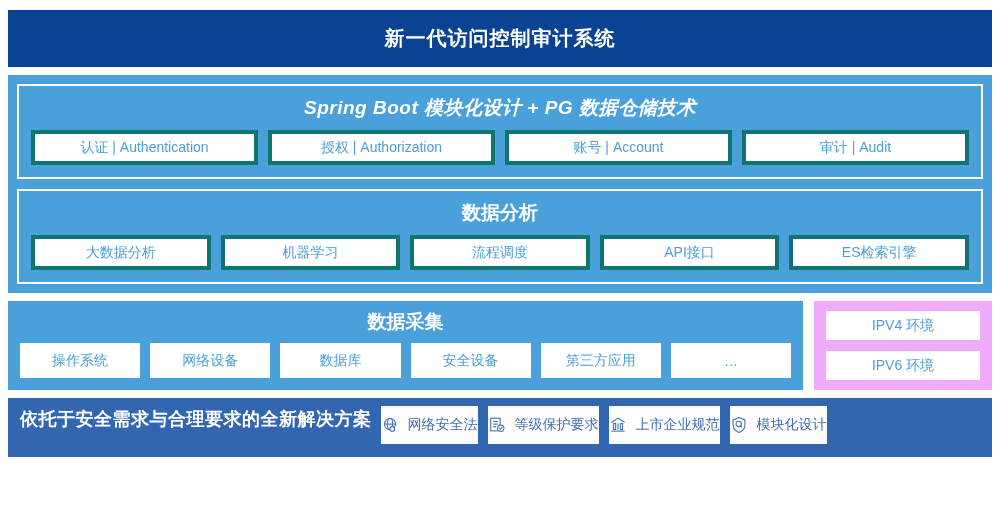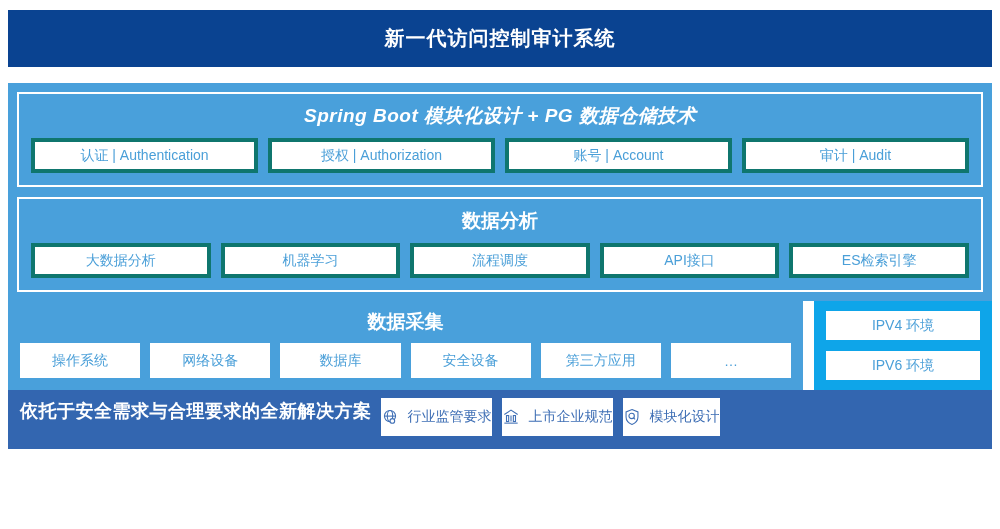--- a/index.html
+++ b/index.html
@@ -14,21 +14,21 @@
     overflow: hidden;
   }
   .page {
     width: 1000px;
     height: 529px;
     position: relative;
     box-sizing: border-box;
     padding: 10px 8px 8px 8px;
     display: flex;
     flex-direction: column;
-    gap: 0;
+    gap: 8px;
   }
 
   
   .titlebar {
     height: 57px;
     background: #0a4391;
     display: flex;
     align-items: center;
     justify-content: center;
     flex: none;
@@ -38,21 +38,20 @@
     font-size: 20px;
     font-weight: bold;
     letter-spacing: 1px;
   }
 
   
   .panel-lightblue {
     background: #49a0db;
     flex: none;
     box-sizing: border-box;
-    margin-top: 16px;
   }
   .panel-midblue {
     background: #3366b0;
     flex: none;
     box-sizing: border-box;
   }
 
   
   .stack-section {
     padding: 9px;
@@ -113,21 +112,21 @@
     box-sizing: border-box;
     padding: 8px 12px 12px 12px;
     display: flex;
     flex-direction: column;
     gap: 8px;
     justify-content: flex-end;
   }
   .collect-side {
     width: 178px;
     flex: none;
-    background: #0ea5e9;
+    background: #f0abfc;
     box-sizing: border-box;
     padding: 10px 12px;
     display: flex;
     flex-direction: column;
     justify-content: center;
     gap: 11px;
   }
   .collect-side .chip {
     height: 29px;
     font-size: 14px;
@@ -226,23 +225,36 @@
 
       <div class="chip plain chip-icon">
         <span class="icon">
           <svg viewBox="0 0 20 20" width="18" height="18" fill="none" stroke="#3f6fb5" stroke-width="1.2">
             <circle cx="10" cy="9" r="6.2"></circle>
             <line x1="3.8" y1="9" x2="16.2" y2="9"></line>
             <ellipse cx="10" cy="9" rx="3" ry="6.2"></ellipse>
             <circle cx="12.6" cy="14.4" r="2.6" fill="#ffffff"></circle>
           </svg>
         </span>
-        <span>行业监管要求</span>
-      </div>
-
+        <span>网络安全法</span>
+      </div>
+
+      <div class="chip plain chip-icon">
+        <span class="icon">
+          <svg viewBox="0 0 20 20" width="18" height="18" fill="none" stroke="#3f6fb5" stroke-width="1.2">
+            <rect x="3" y="2.5" width="10.5" height="14"></rect>
+            <line x1="5.6" y1="6" x2="11" y2="6"></line>
+            <line x1="5.6" y1="9" x2="11" y2="9"></line>
+            <line x1="5.6" y1="12" x2="9" y2="12"></line>
+            <circle cx="14.2" cy="13.6" r="3.5" fill="#ffffff"></circle>
+            <polyline points="12.6,13.6 13.8,14.8 15.9,12.4"></polyline>
+          </svg>
+        </span>
+        <span>等级保护要求</span>
+      </div>
 
       <div class="chip plain chip-icon">
         <span class="icon">
           <svg viewBox="0 0 20 20" width="18" height="18" fill="none" stroke="#3f6fb5" stroke-width="1.2">
             <polyline points="2.6,7.2 10,2.4 17.4,7.2"></polyline>
             <line x1="2.6" y1="16.8" x2="17.4" y2="16.8"></line>
             <rect x="5" y="8.4" width="2.4" height="6.6"></rect>
             <rect x="12.6" y="8.4" width="2.4" height="6.6"></rect>
             <line x1="10" y1="8.4" x2="10" y2="15"></line>
           </svg>

